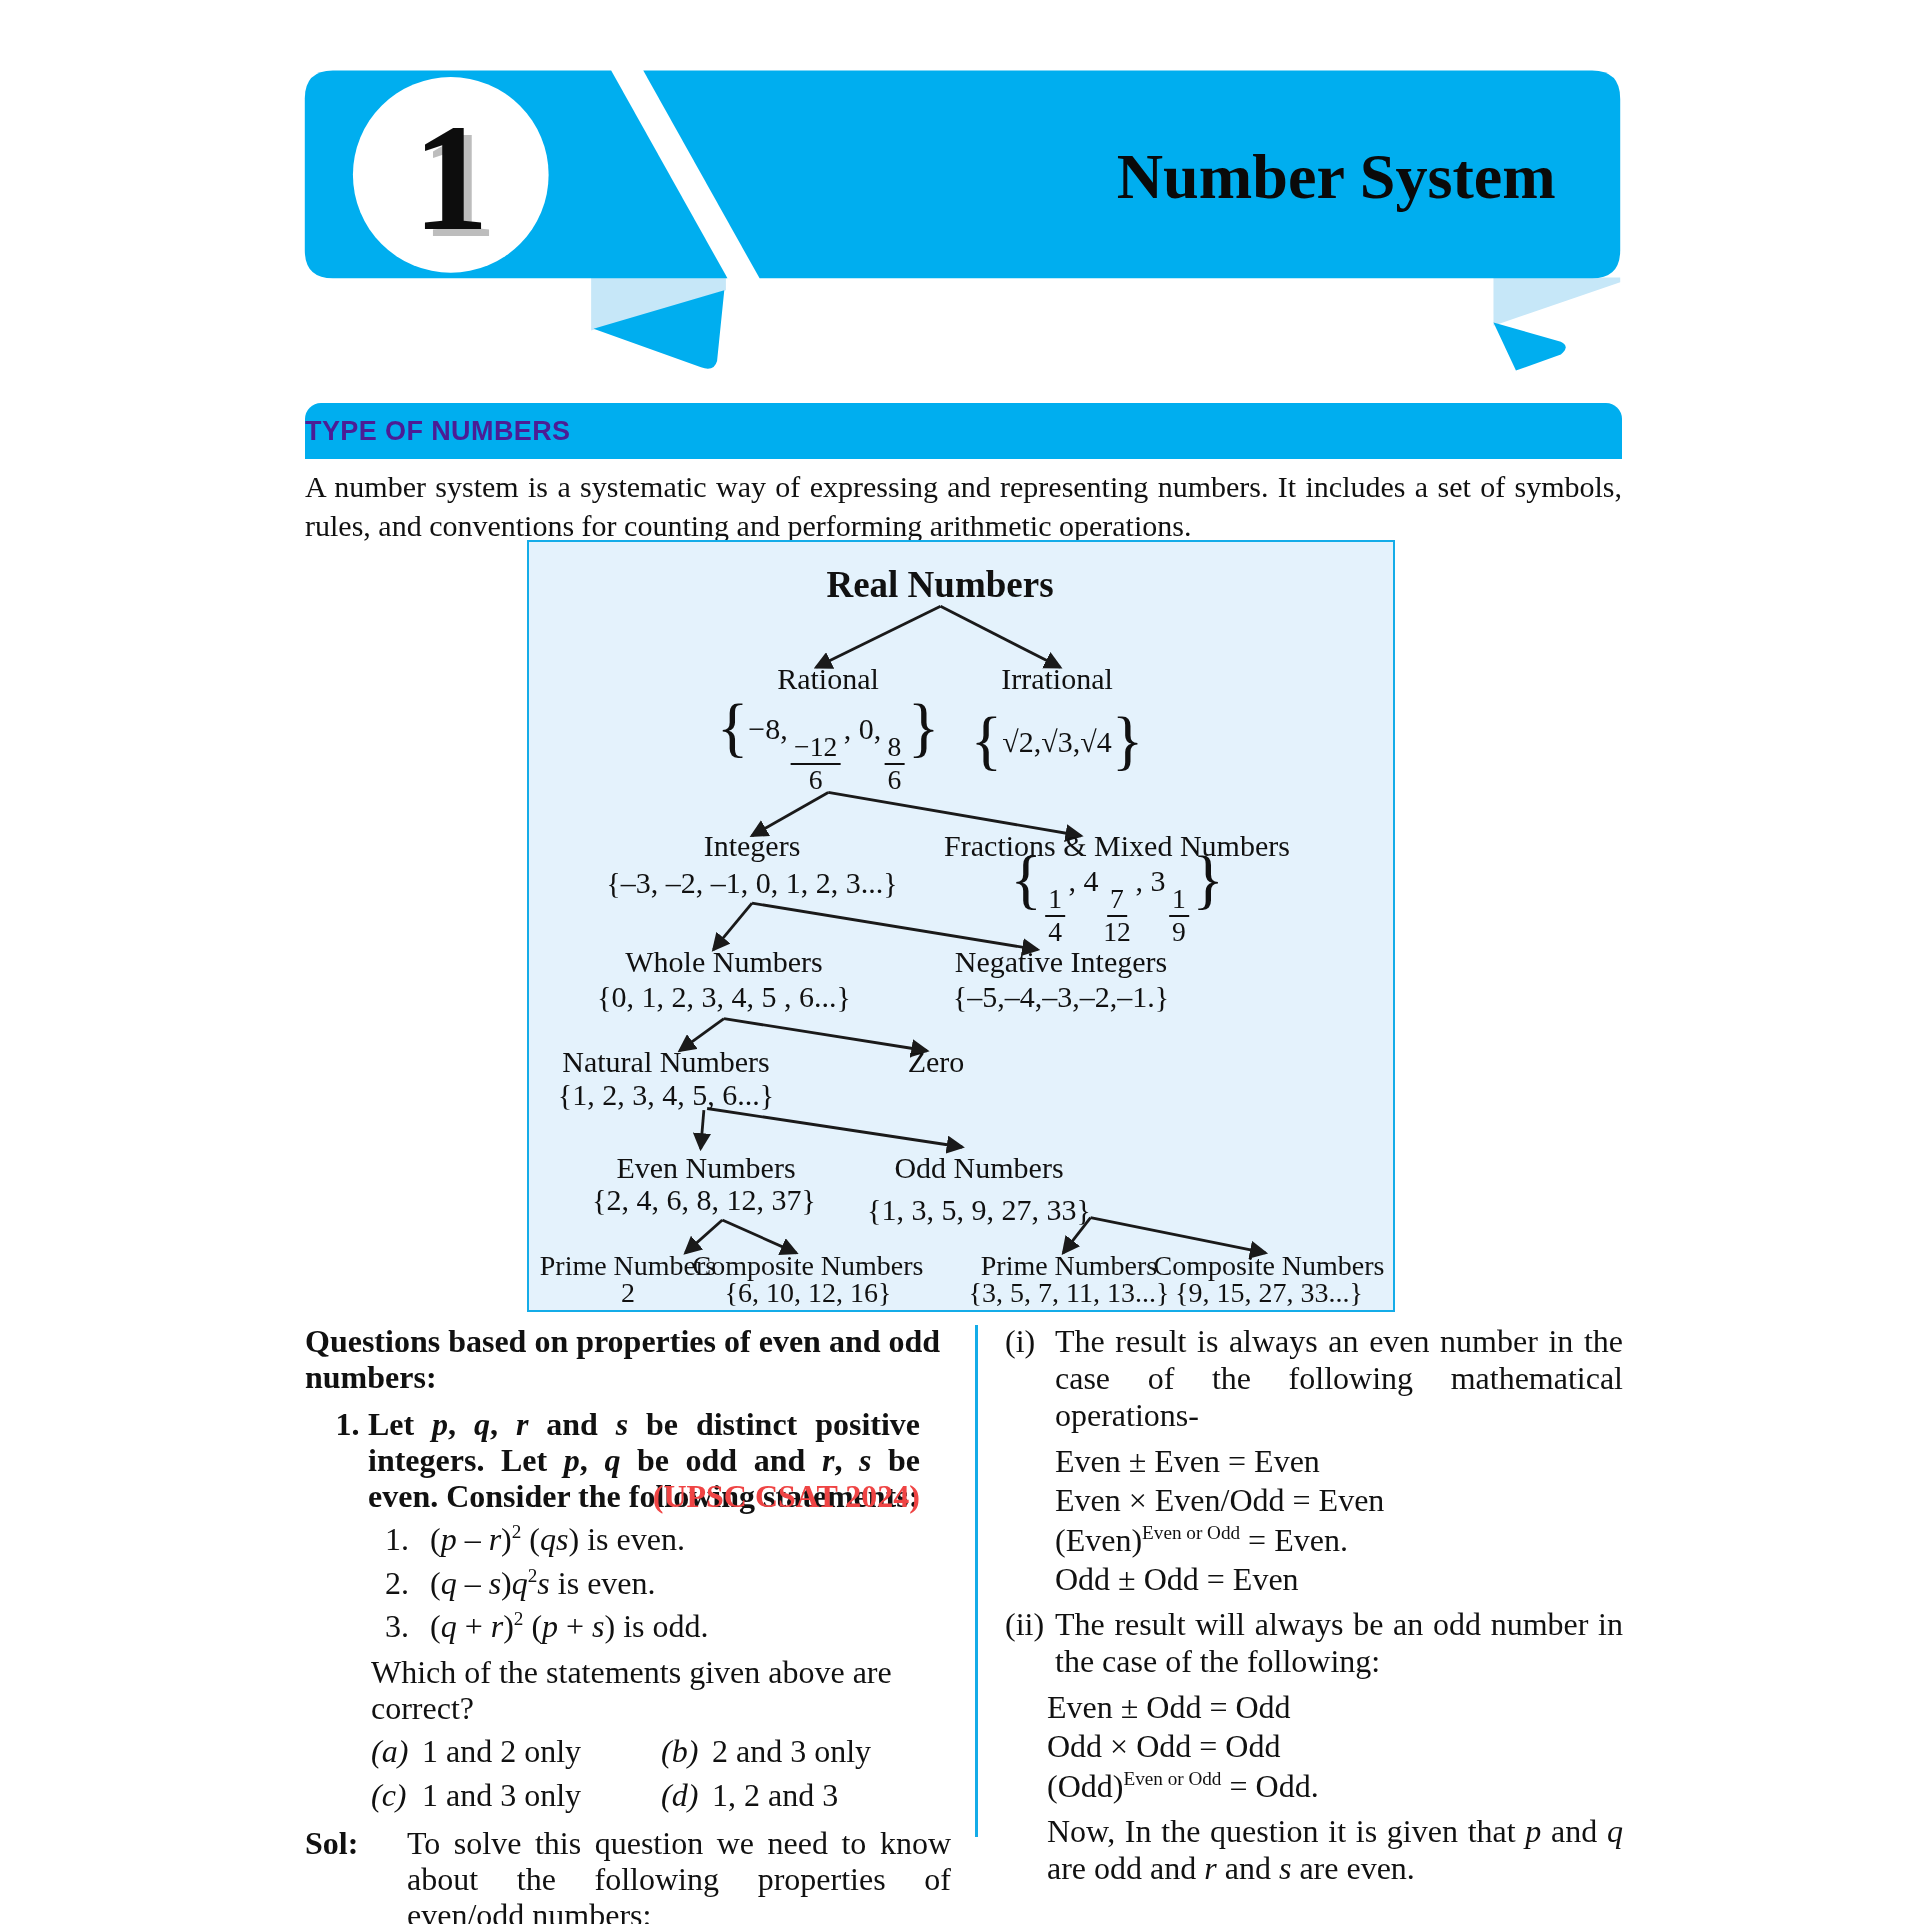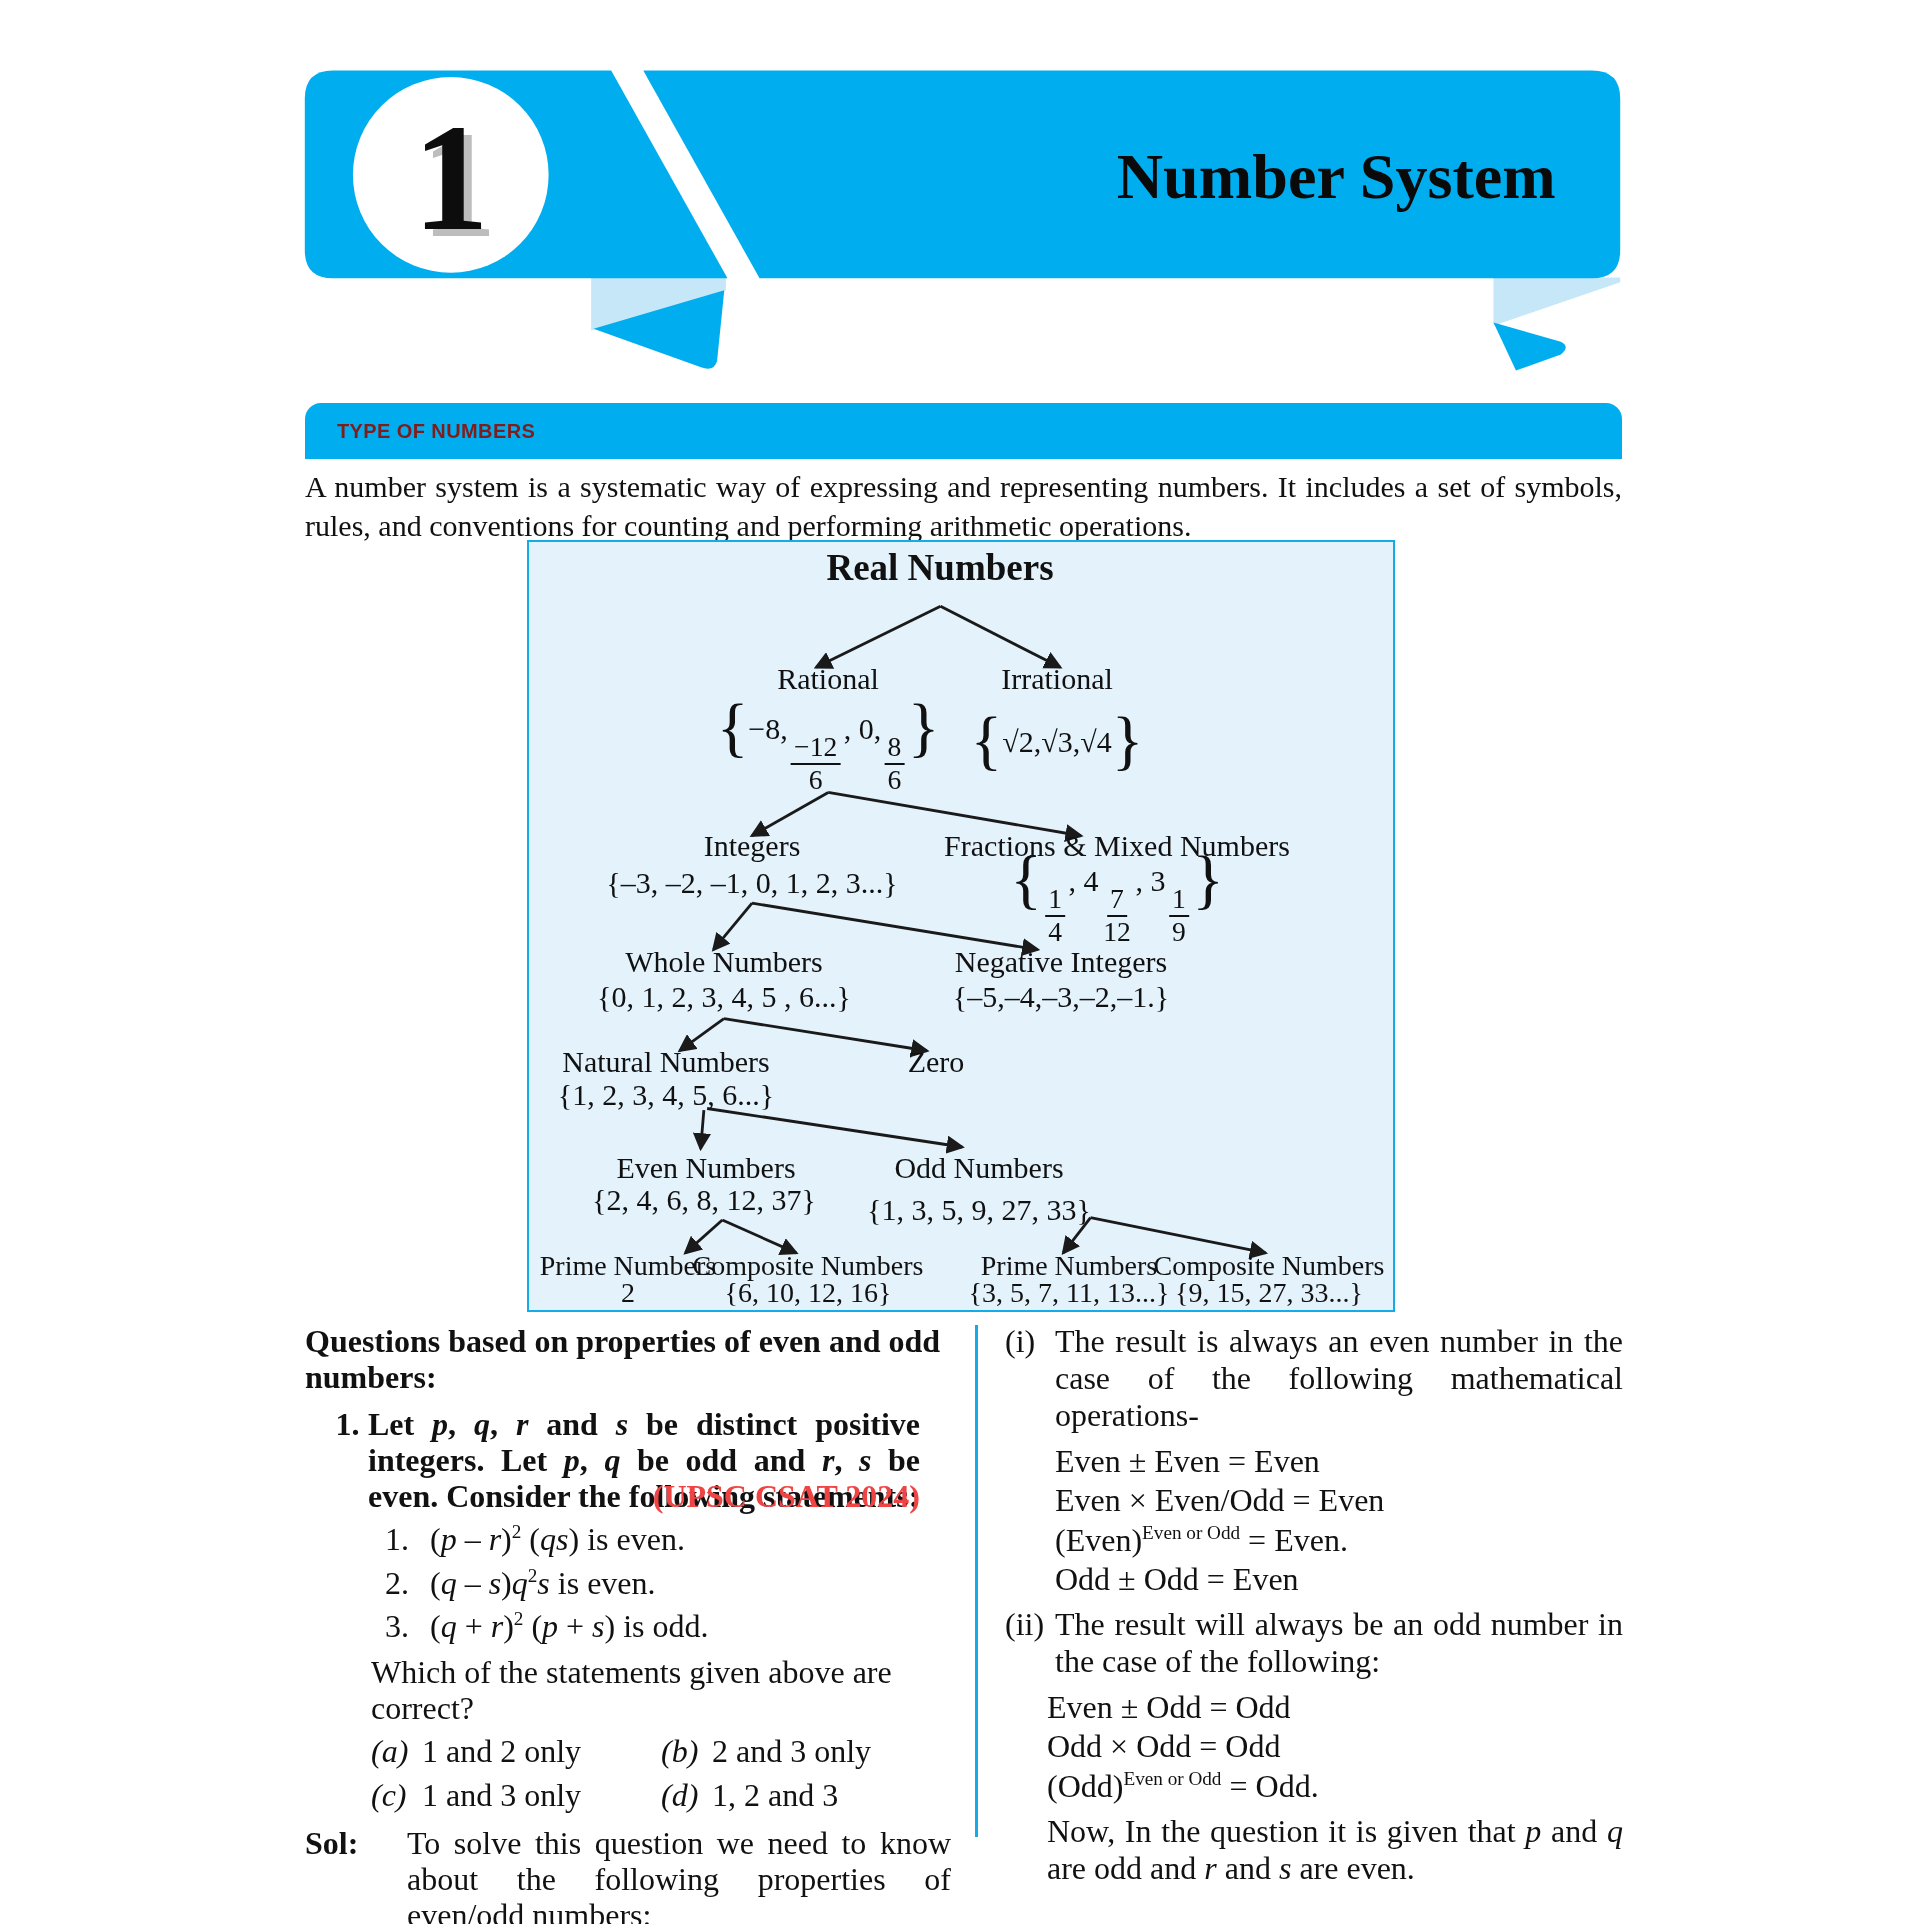--- a/index.html
+++ b/index.html
@@ -3,22 +3,22 @@
 <meta charset="utf-8">
 <style>
   html,body{margin:0;padding:0;background:#ffffff;}
   #page{position:relative;width:1925px;height:1925px;background:#fff;overflow:hidden;
         font-family:"Liberation Serif",serif;color:#111;}
   svg text{font-family:"Liberation Serif",serif;}
 
   
   .type-bar{position:absolute;left:305px;top:403px;width:1317px;height:56px;
             background:#00AEEF;border-radius:16px 16px 0 0;display:flex;align-items:center;}
-  .type-bar span{font-family:"Liberation Sans",sans-serif;font-weight:bold;color:#7f1d1d;
-                 font-size:20px;margin-left:32px;letter-spacing:0.4px;}
+  .type-bar span{font-family:"Liberation Sans",sans-serif;font-weight:bold;color:#4c1d95;
+                 font-size:27px;letter-spacing:0.4px;}
 
   .intro{position:absolute;left:305px;top:467px;width:1317px;font-size:30px;line-height:39px;
          text-align:justify;}
 
   
   .diagram{position:absolute;left:527px;top:540px;width:868px;height:772px;
            background:#E4F2FC;border:2.4px solid #14ACE8;box-sizing:border-box;}
   .node{position:absolute;transform:translateX(-50%);white-space:nowrap;
         font-size:30px;text-align:center;line-height:1.1;}
   .node.title{font-size:37px;font-weight:bold;}
@@ -111,21 +111,21 @@
         <line x1="243" y1="594" x2="496" y2="634"></line>
         <line x1="218" y1="708" x2="214" y2="756"></line>
         <line x1="222" y1="706" x2="540" y2="754"></line>
         <line x1="241" y1="845" x2="195" y2="886"></line>
         <line x1="241" y1="845" x2="333" y2="886"></line>
         <line x1="700" y1="842" x2="666" y2="886"></line>
         <line x1="700" y1="842" x2="918" y2="886"></line>
       </g>
     </svg>
 
-    <div class="node title" style="left:411px;top:6px;">Real Numbers</div>
+    <div class="node title" style="left:411px;top:23px;">Real Numbers</div>
 
     <div class="node" style="left:299px;top:120px;">Rational</div>
     <div class="node" style="left:299px;top:170px;"><span class="b">{</span>−8,<span class="fr">
           <span>−12</span>
           <span>6</span>
         </span>, 0,<span class="fr">
           <span>8</span>
           <span>6</span>
         </span><span class="b">}</span></div>
     <div class="node" style="left:528px;top:120px;">Irrational</div>

